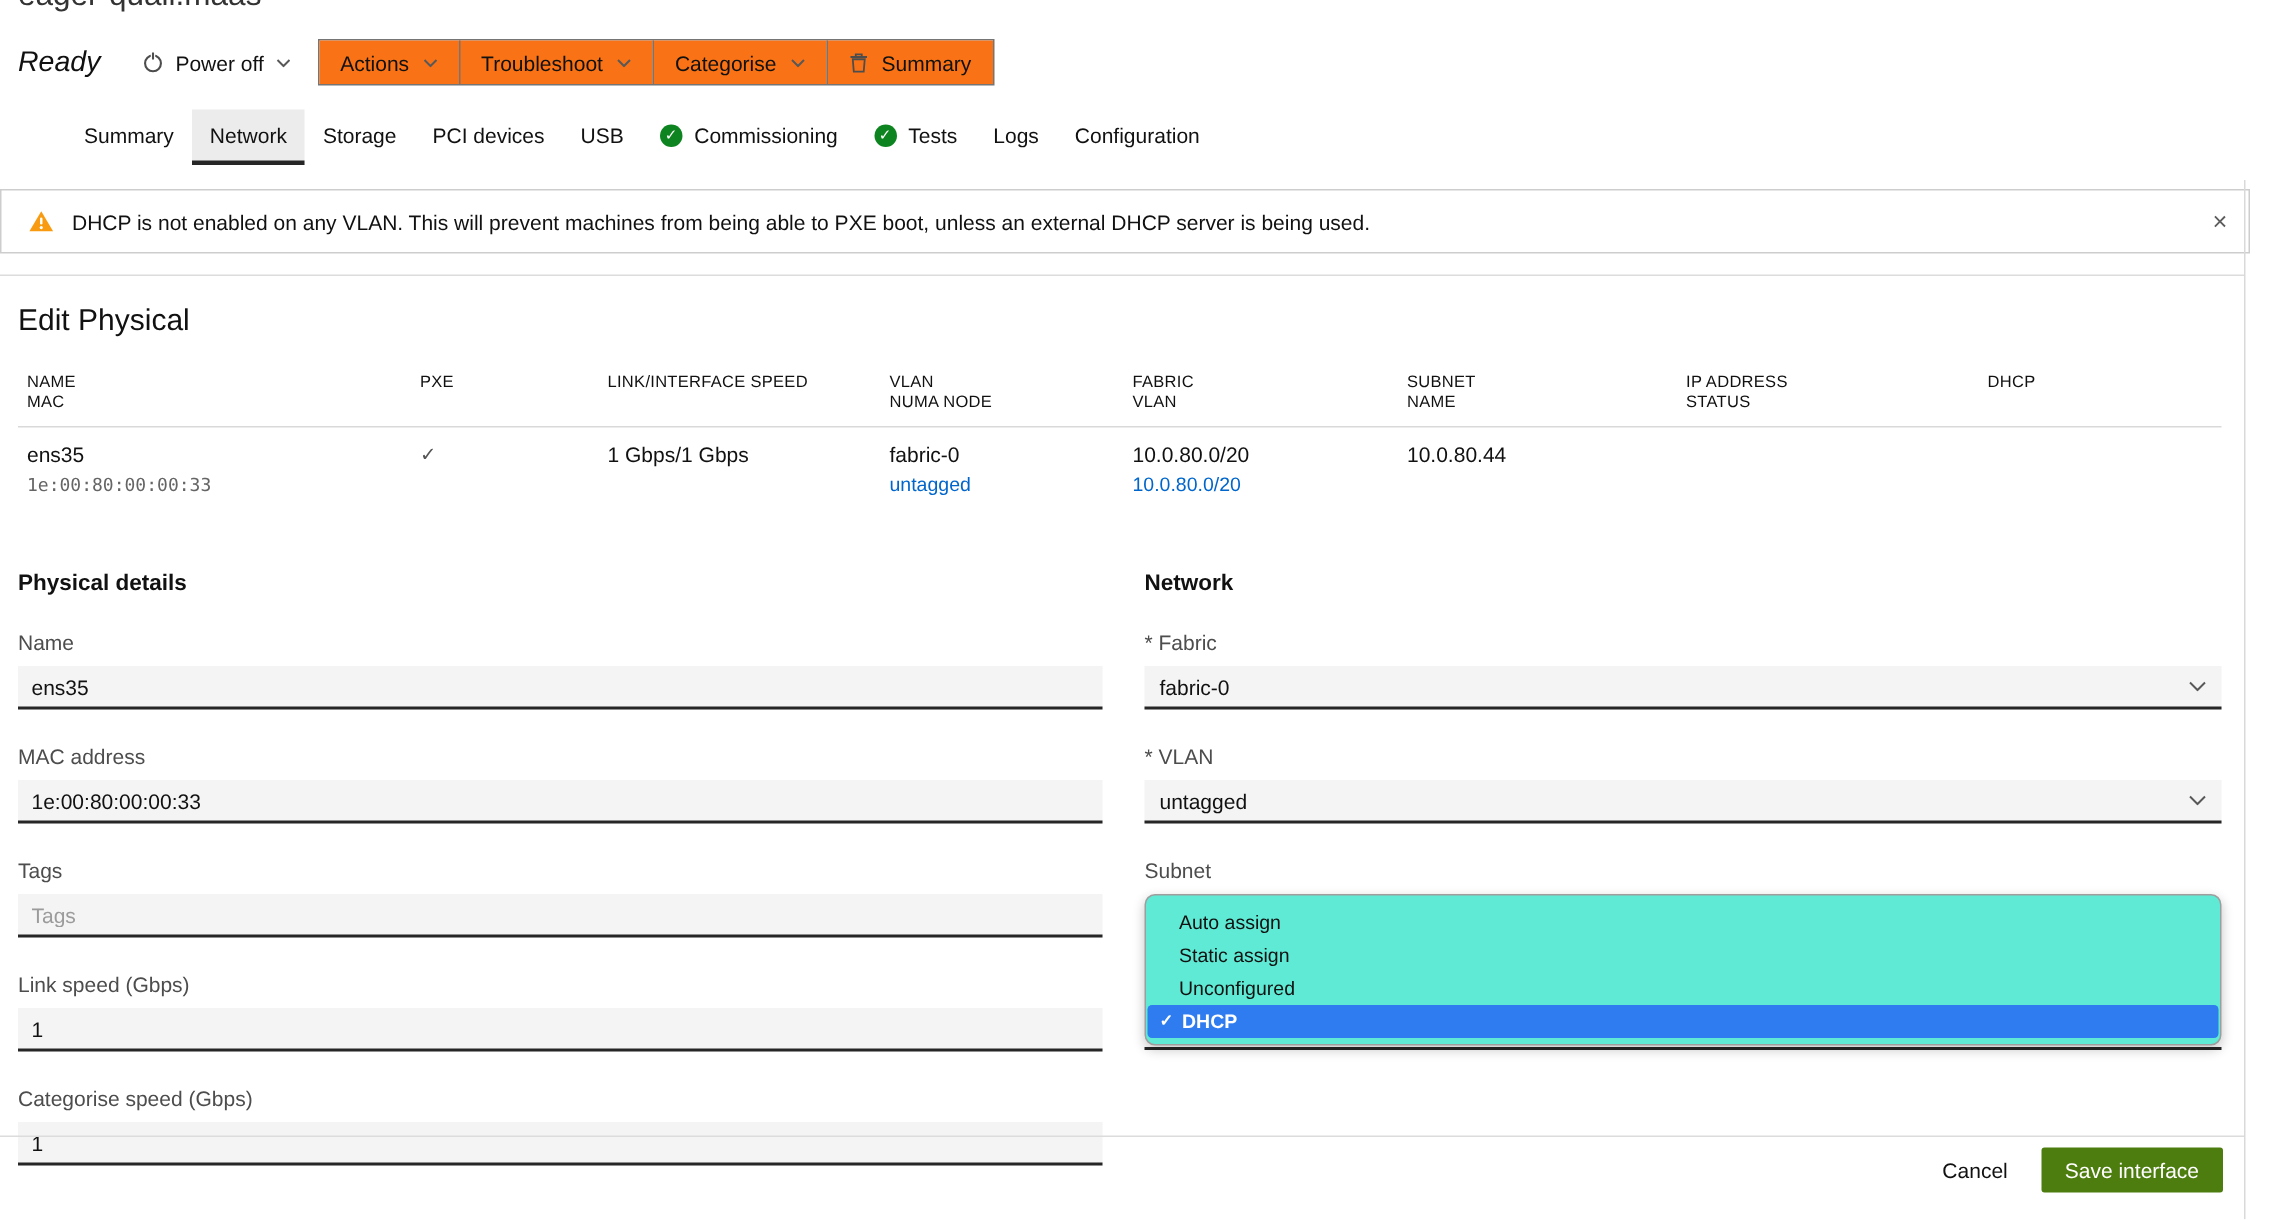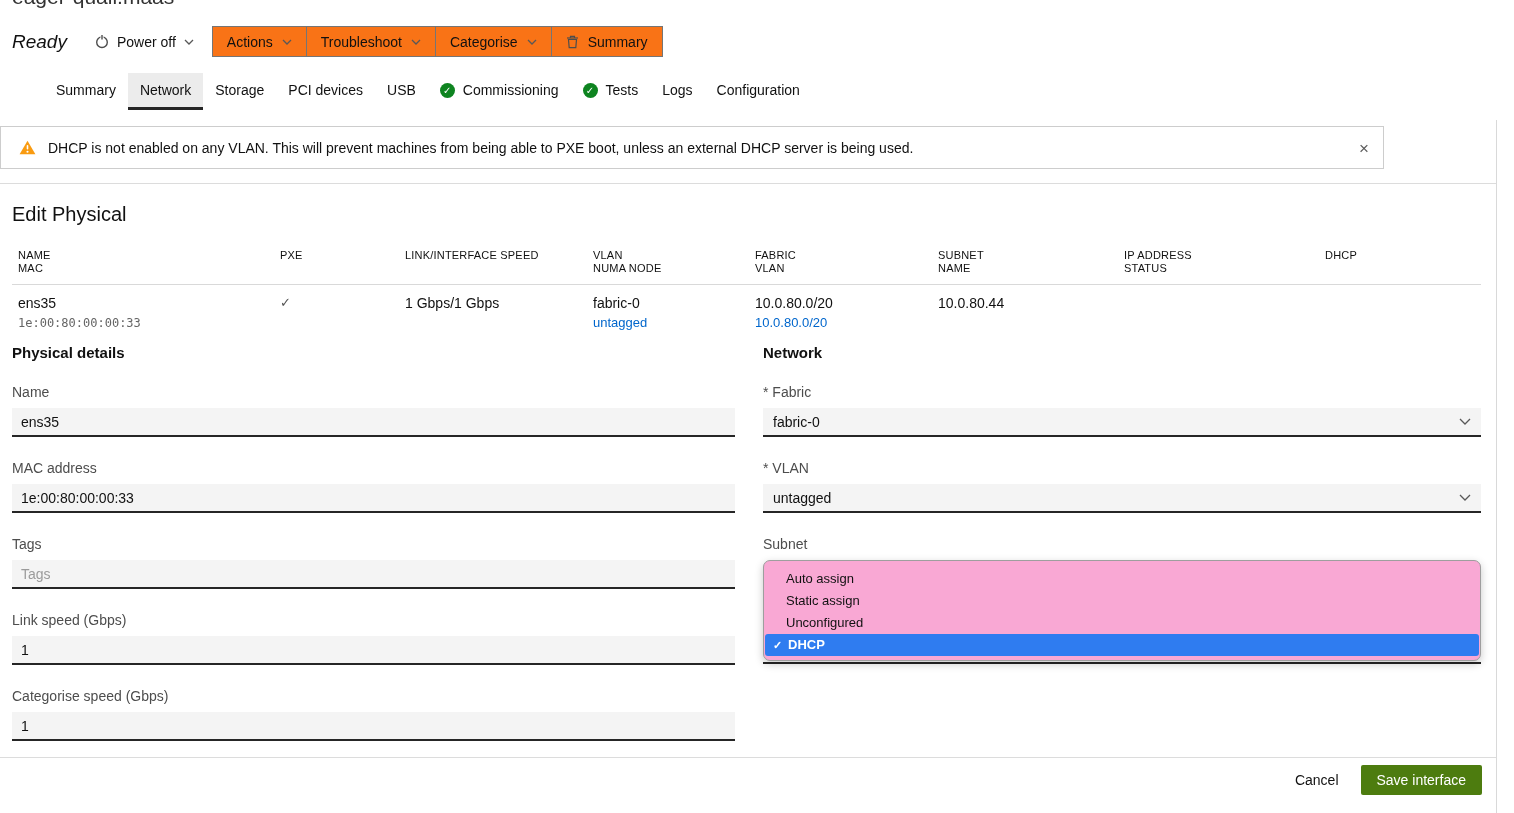--- a/index.html
+++ b/index.html
@@ -18,21 +18,21 @@
   .seg { display:flex; align-items:center; gap:9px; padding:0 14px; font-size:14px; color:#111; cursor:pointer; border-left:1px solid #757575; background:#f97316; }
   .seg:first-child { border-left:0; }
 
   
   #tabs { position:absolute; left:0; top:73px; height:37px; display:flex;margin-left:44px; }
   .tab { display:flex; align-items:center; gap:8px; padding:0 12px; height:37px; font-size:14px; color:#111; cursor:pointer; border-bottom:3px solid transparent; }
   .tab.active { background:#ececec; border-bottom-color:#262626; }
   .check-badge { width:15px; height:15px; border-radius:50%; background:#0e8420; color:#fff; font-size:10px; line-height:15px; text-align:center; flex:0 0 15px; }
 
   
-  #banner { position:absolute; left:0; top:126px; width:1384px; height:43px; border:1px solid #cdcdcd; background:#fff; display:flex; align-items:center; padding:0 18px; }
+  #banner { position:absolute; left:0; top:126px; width:1500px; height:43px; border:1px solid #cdcdcd; background:#fff; display:flex; align-items:center; padding:0 18px; }
   #banner .msg { font-size:14px; color:#111; margin-left:12px; }
   #banner .close { position:absolute; right:14px; top:50%; transform:translateY(-50%); font-size:17px; color:#5d5d5d; cursor:pointer; background:none; border:0; line-height:1; }
 
   .hline { position:absolute; left:0; width:1496px; border-top:1px solid #dcdcdc; }
   #vrail { position:absolute; left:1496px; top:120px; height:693px; border-left:1px solid #d9d9d9; }
 
   #edit-title { position:absolute; left:12px; top:203px; font-size:20px; font-weight:400; color:#111; }
 
   
   #iface-table { position:absolute; left:12px; top:249px; width:1469px; }
@@ -40,33 +40,33 @@
   .thead { padding-bottom:9px; border-bottom:1px solid #d9d9d9; }
   .th span { display:block; font-size:11px; line-height:13px; color:#111; font-weight:400; letter-spacing:.2px; }
   .trow { margin-top:9px; }
   .td .l1 { font-size:14px; line-height:18px; color:#111; }
   .td .l2 { font-size:13px; line-height:16px; color:#656565; margin-top:3px; }
   .td .mono { font-family:"DejaVu Sans Mono", monospace; font-size:12px; }
   .td .link { color:#06c; cursor:pointer; }
   .td .pxe { font-size:13px; color:#545454; }
 
   
-  .form-col { position:absolute; top:344px; }
+  .form-col { position:absolute; top:380px; }
   #col-left  { left:12px;  width:723px; }
   #col-right { left:763px; width:718px; }
   .section-h { font-size:15px; font-weight:700; color:#111; line-height:17px; }
   .field { margin-top:23px; }
   .field:first-of-type { margin-top:10px; }
   .field label { display:block; font-size:14px; line-height:17px; color:#4d4d4d; margin-bottom:7px; }
   .txt-input { width:100%; height:29px; background:#f4f4f4; border:0; border-bottom:2px solid #262626; padding:0 9px; font-size:14px; color:#111; font-family:"Liberation Sans", sans-serif; outline:none; }
   .txt-input::placeholder { color:#9b9b9b; }
   .select { width:100%; height:29px; background:#f4f4f4; border-bottom:2px solid #262626; padding:0 10px; font-size:14px; color:#111; display:flex; align-items:center; justify-content:space-between; cursor:pointer; }
 
   
-  #subnet-dropdown { width:718px; height:101px; background:#f9a8d4; border:1px solid #9e9e9e; border-radius:7px; box-shadow:0 3px 8px rgba(0,0,0,.22); padding-top:7px; position:relative; z-index:5; }
+  #subnet-dropdown { width:718px; height:101px; background:#5eead4; border:1px solid #9e9e9e; border-radius:7px; box-shadow:0 3px 8px rgba(0,0,0,.22); padding-top:7px; position:relative; z-index:5; }
   .opt { height:22px; line-height:22px; padding-left:22px; font-size:13px; color:#111; cursor:pointer; display:flex; align-items:center; }
   .opt.selected { background:#2f7cf0; color:#fff; font-weight:700; border-radius:3px; padding-left:8px; margin:0 1px; }
   .opt .opt-check { width:14px; font-size:11px; font-weight:700; margin-right:1px; }
   #subnet-underline { width:718px; border-top:2px solid #262626; margin-top:1px; }
 
   
   #footer { position:absolute; top:765px; right:32px; display:flex; align-items:center; gap:22px; }
   #cancel-btn { font-size:14px; color:#111; background:none; border:0; cursor:pointer; font-family:"Liberation Sans", sans-serif; }
   #save-btn { background:#4d7c0f; color:#fff; border:0; border-radius:2px; height:30px; padding:0 16px; font-size:14px; cursor:pointer; font-family:"Liberation Sans", sans-serif; }
 

